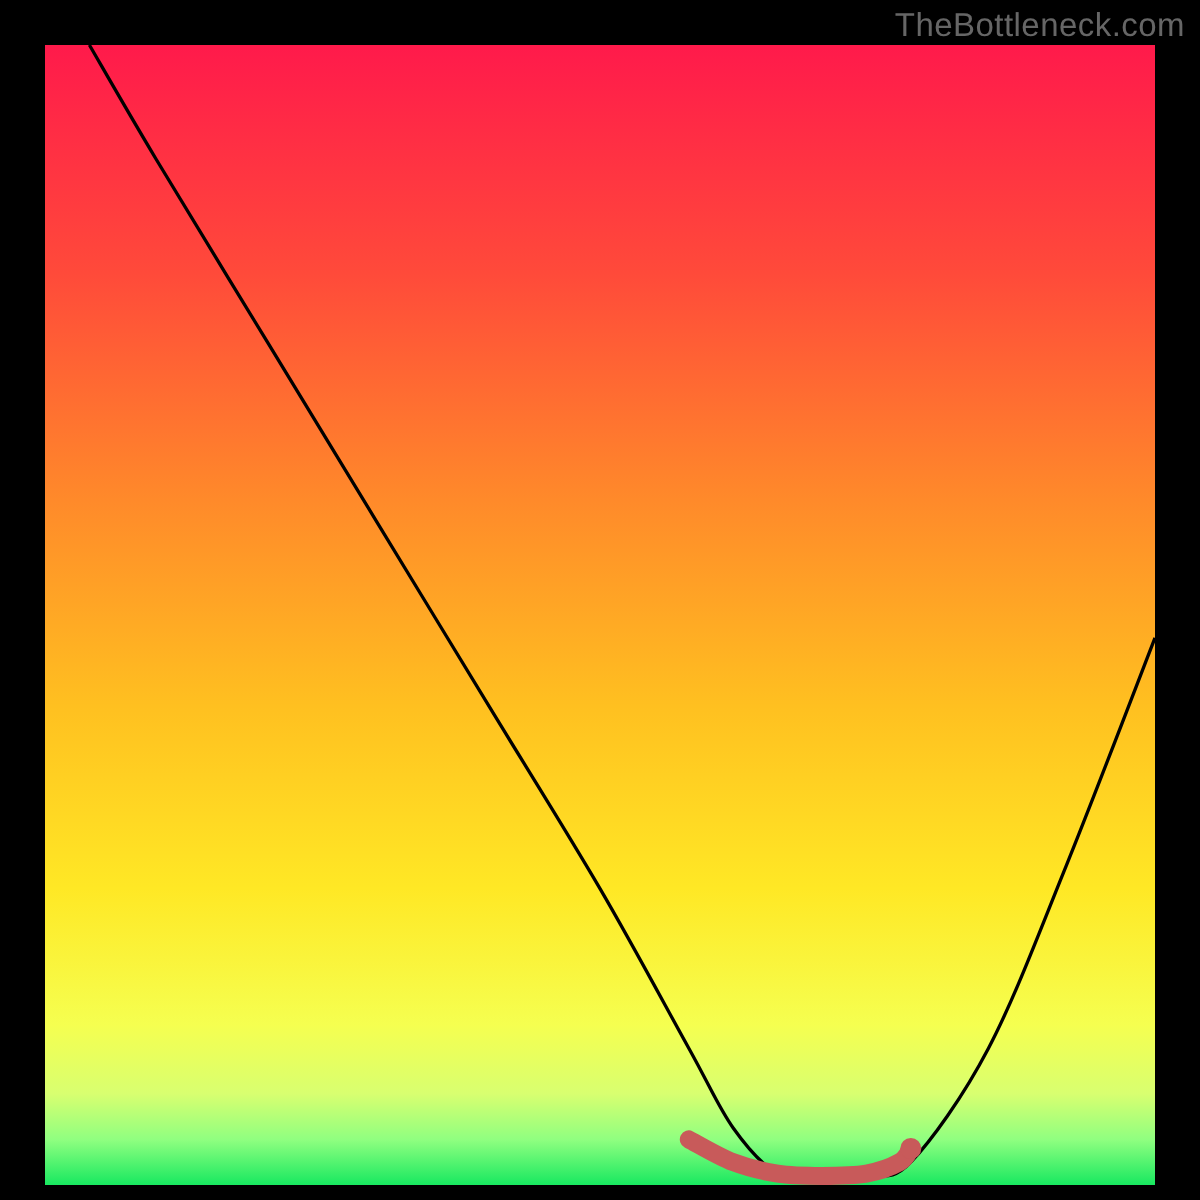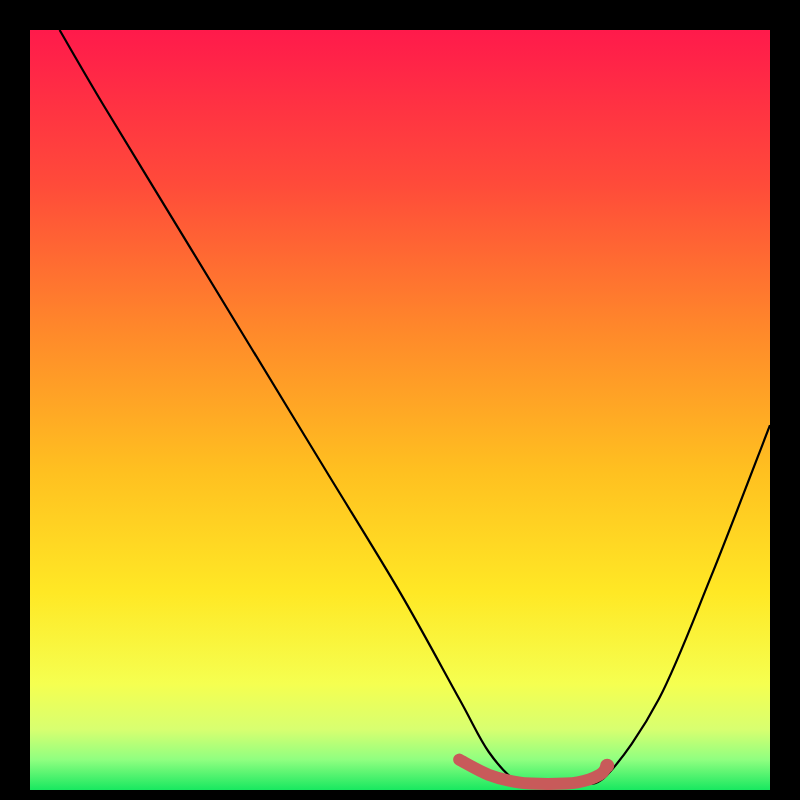--- a/index.html
+++ b/index.html
@@ -27,20 +27,21 @@
     z-index: 10;
   }
   svg {
     display: block;
   }
 </style>
 </head>
 <body>
 
 <div class="chart-wrap">
+  <div class="watermark">TheBottleneck.com</div>
   <svg id="chart-svg" width="800" height="800" viewBox="0 0 800 800">
     <defs>
       <linearGradient id="bg-grad" x1="0" y1="0" x2="0" y2="1">
           <stop offset="0%" stop-color="#ff1a4b"></stop>
           <stop offset="20%" stop-color="#ff4a3a"></stop>
           <stop offset="40%" stop-color="#ff8a2a"></stop>
           <stop offset="57.99999999999999%" stop-color="#ffc020"></stop>
           <stop offset="74%" stop-color="#ffe825"></stop>
           <stop offset="86%" stop-color="#f5ff50"></stop>
           <stop offset="92%" stop-color="#d8ff70"></stop>

